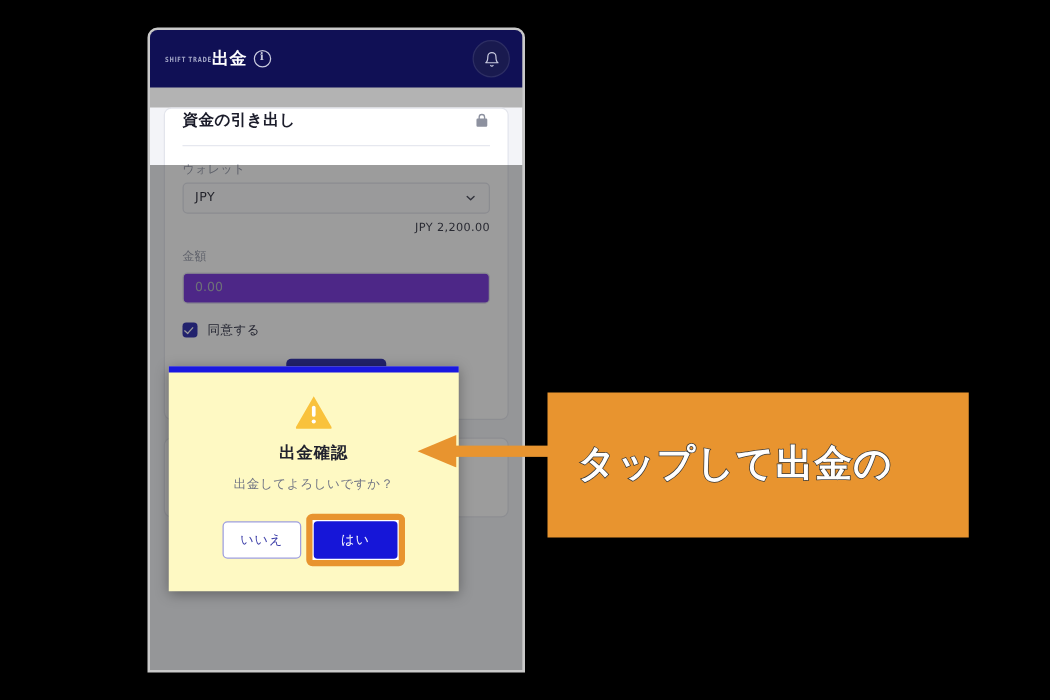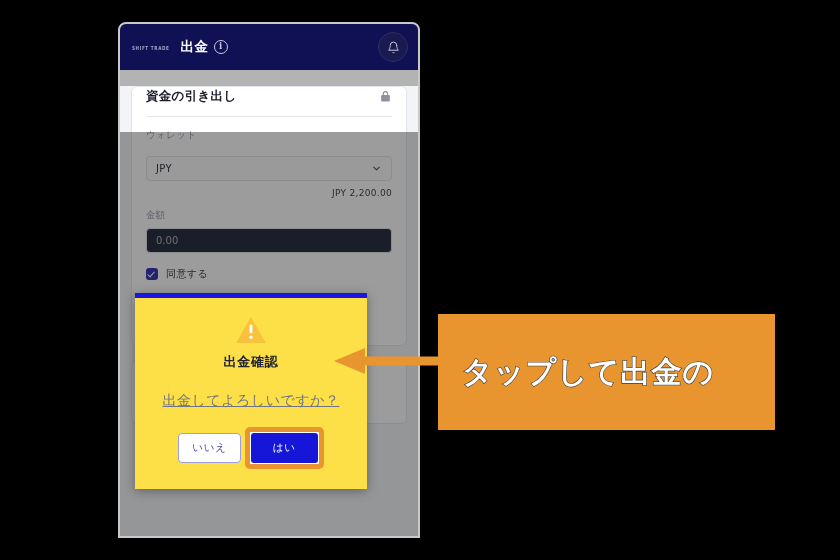--- a/index.html
+++ b/index.html
@@ -45,21 +45,20 @@
   #brand-logo {
     font-size: 4.2px;
     letter-spacing: 0.6px;
     color: #b9bdd8;
     font-weight: 700;
     white-space: nowrap;
     transform: scaleY(1.35);
     opacity: .85;
   }
   #header-title {
-    margin-left: 11px;
     color: #ffffff;
     font-size: 13.5px;
     font-weight: 700;
     letter-spacing: .5px;
   }
   #header-info-icon {
     margin-left: 5px;
     width: 12px;
     height: 12px;
     border: 1.2px solid #c8cade;
@@ -113,21 +112,21 @@
     color: #1b1c2a;
     letter-spacing: .3px;
   }
   .field-label {
     margin-top: 12px;
     font-size: 9.5px;
     color: #8e93a4;
     letter-spacing: .4px;
   }
   .select-box {
-    margin-top: 14px;
+    margin-top: 4px;
     height: 25px;
     border: 1px solid #dfe1e9;
     border-radius: 4px;
     background: #fbfbfd;
     display: flex;
     align-items: center;
     justify-content: space-between;
     padding: 0 9px;
     box-sizing: border-box;
     gap: 12px;
@@ -147,21 +146,21 @@
   .field-label-2 {
     margin-top: 11px;
     font-size: 9.5px;
     color: #8e93a4;
   }
   .input-box {
     margin-top: 6px;
     height: 25px;
     border: 1px solid #dfe1e9;
     border-radius: 4px;
-    background: #0f172a;
+    background: #6d28d9;
     display: flex;
     align-items: center;
     padding: 0 9px;
     box-sizing: border-box;
     font-size: 10px;
     color: #a9adbb;
   }
 
   
   #agree-row {
@@ -240,21 +239,21 @@
     background: rgba(40, 40, 40, 0.46);
     z-index: 5;
   }
 
   
   #confirm-modal {
     position: absolute;
     left: 15px;
     top: 207px;
     width: 232px;
-    background: #fde047;
+    background: #fef9c3;
     z-index: 10;
     box-shadow: 0 2px 10px rgba(0,0,0,.35);
     box-sizing: border-box;
   }
   #modal-accent-bar {
     height: 5px;
     background: #1a18e0;
   }
   #modal-body {
     padding: 16px 16px 20px 16px;
@@ -265,25 +264,24 @@
     margin: 2px auto 0 auto;
   }
   #modal-title {
     margin-top: 10px;
     font-size: 13px;
     font-weight: 700;
     color: #21222e;
     letter-spacing: .8px;
   }
   #modal-message {
-    margin-top: 21px;
-    font-size: 14px;
+    margin-top: 9px;
+    font-size: 10px;
     color: #6f7384;
     letter-spacing: .5px;
-    text-decoration: underline;
   }
   #modal-actions {
     margin-top: 17px;
     display: flex;
     justify-content: center;
     align-items: center;
     gap: 4px;
   }
   #modal-cancel-button {
     background: #ffffff;

